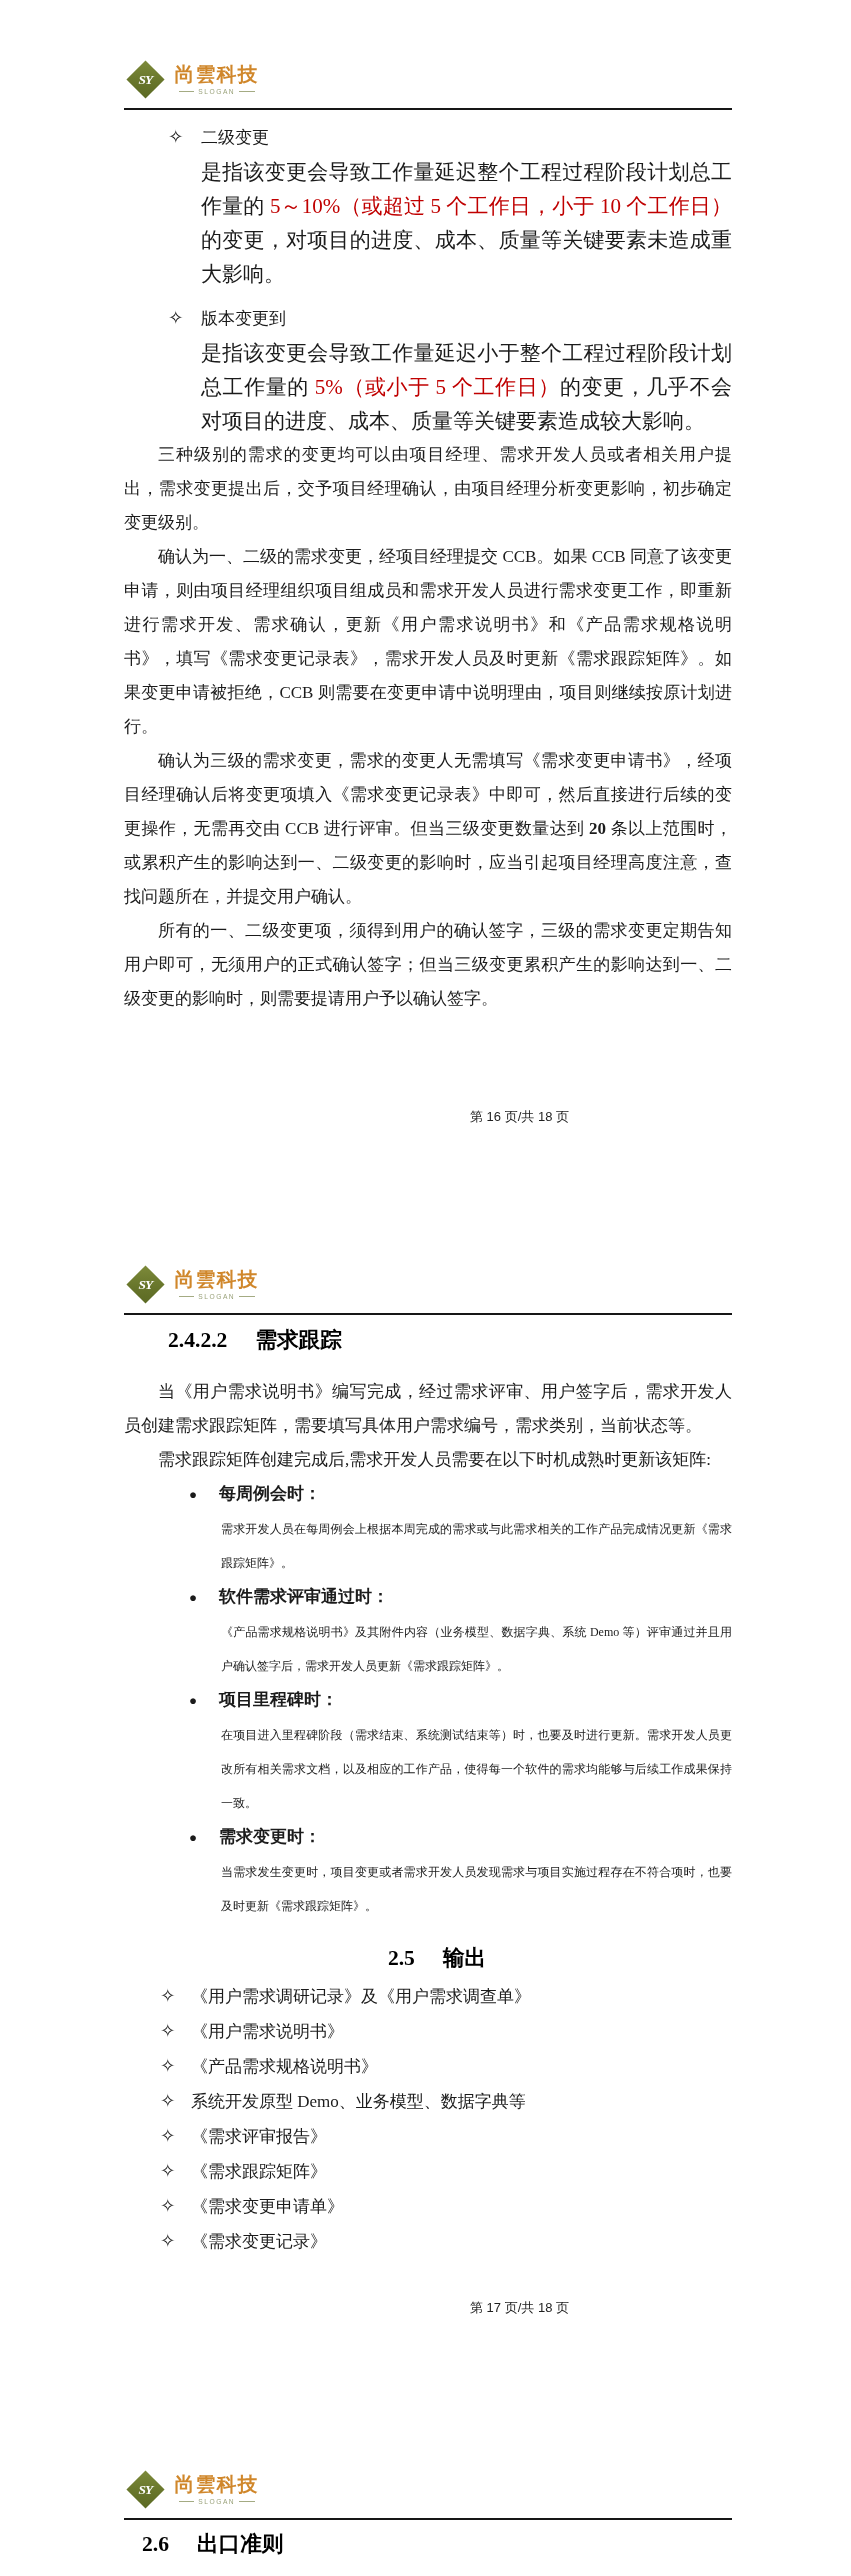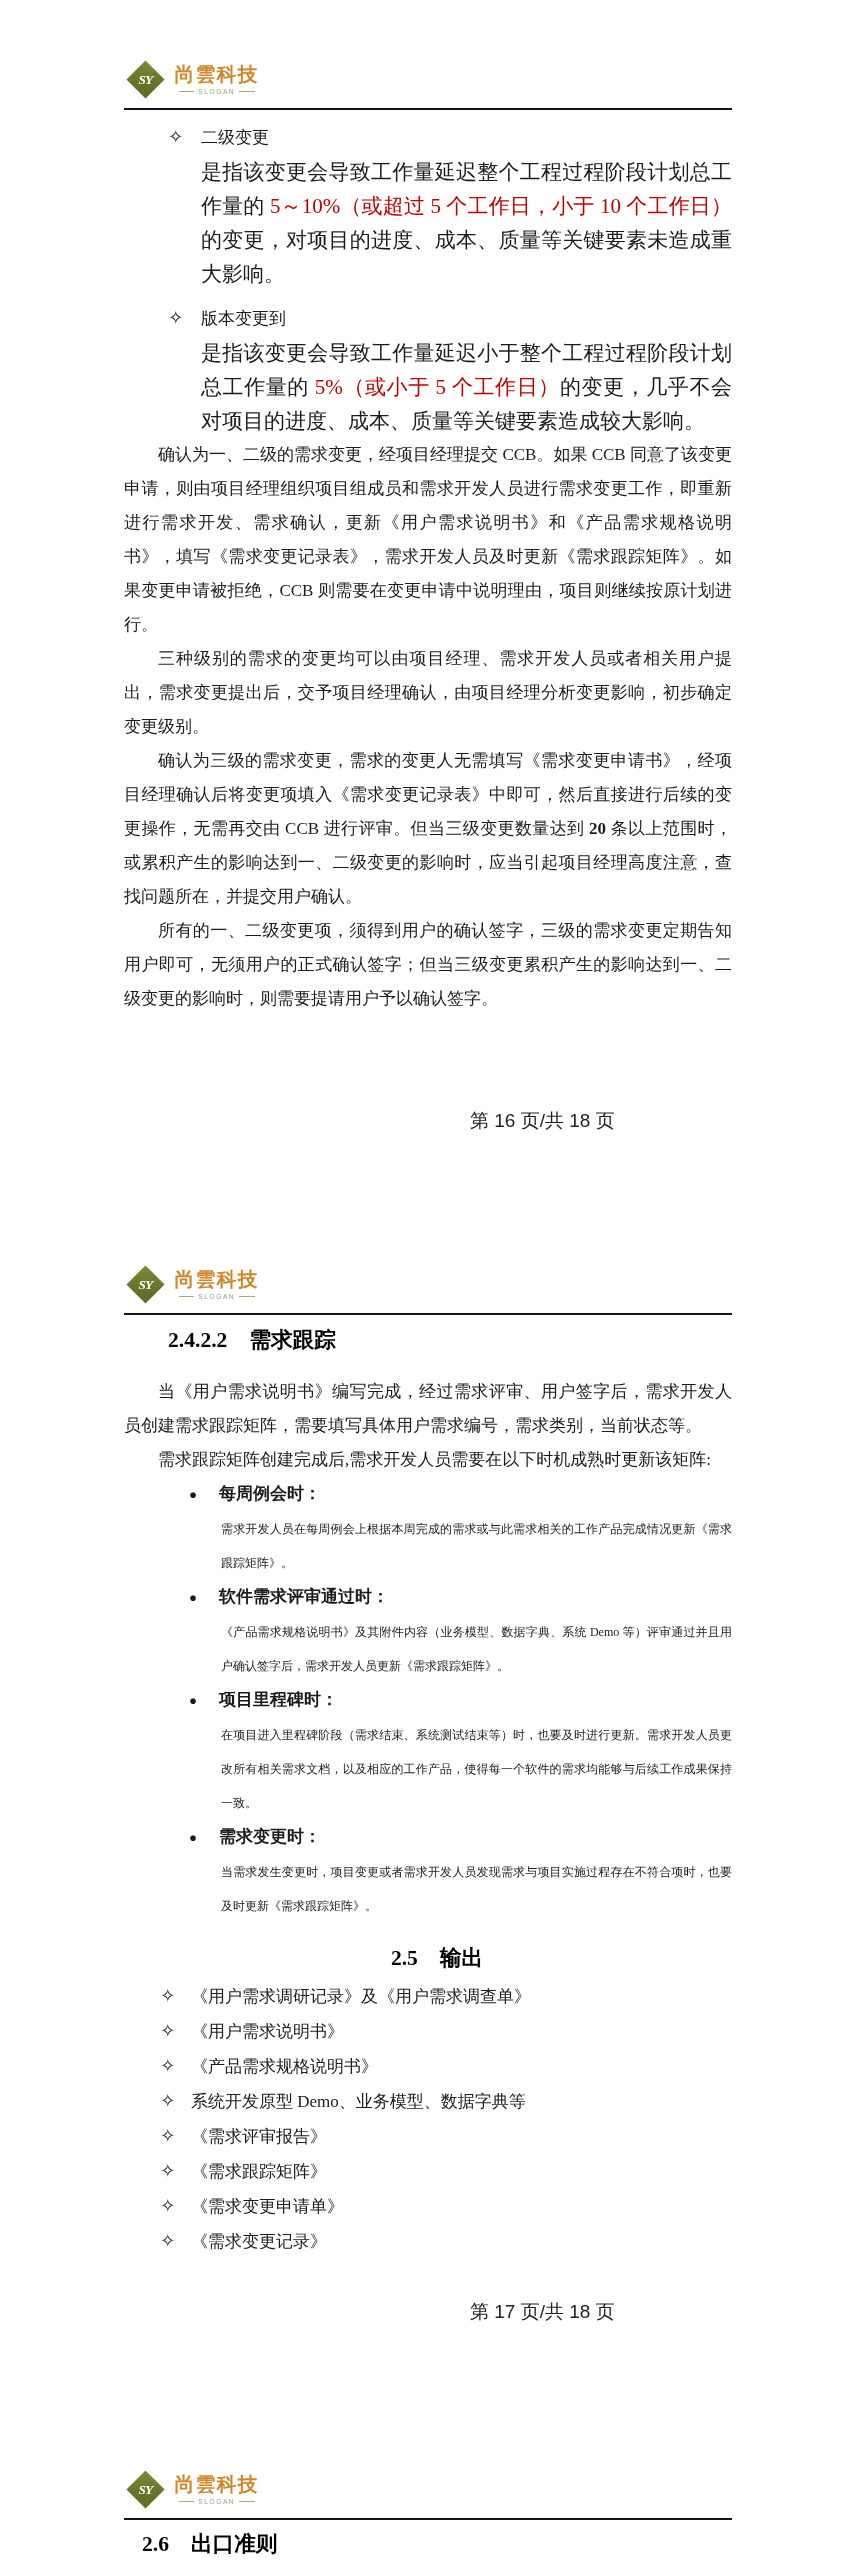--- a/index.html
+++ b/index.html
@@ -43,33 +43,33 @@
   .rule{border-top:2.1px solid #161616;margin-top:8.2px;width:608px;}
   
   .para{font-size:17px;line-height:34px;text-align:justify;text-indent:2em;margin:0;}
   .desc{font-size:21px;line-height:34px;text-align:justify;margin:0 0 0 77px;text-indent:0;}
   .dia-row{font-size:17px;line-height:34px;margin-left:44px;display:flex;align-items:baseline;}
   .dia-row .dia-b{width:33px;flex:0 0 auto;font-size:18.5px;color:#111;}
   .dia-row.m-top{margin-top:9.3px;}
   .red{color:#c00000;}
   .b{font-weight:bold;}
   .h-mid{font-size:21.6px;font-weight:bold;line-height:29px;margin:0 0 0 18px;color:#000;}
-  .h-mid .num{margin-right:22px;}
+  .h-mid .num{margin-right:28px;}
   .h-deep{margin-left:44px;}
   
   .c-row{font-size:17px;line-height:34px;font-weight:bold;margin-left:65px;display:flex;align-items:baseline;}
   .c-row .c-b{width:30px;flex:0 0 auto;font-size:13.4px;}
   .c-body{font-size:12px;line-height:34px;text-align:justify;margin:0 0 0 97px;}
   
   .out-row{font-size:17px;line-height:34px;margin-left:36px;display:flex;align-items:baseline;}
   .out-row .dia-b{width:31px;flex:0 0 auto;font-size:18.5px;}
   
   .footer{
     position:absolute;left:470px;
-    font-family:"Liberation Sans",sans-serif;font-size:19px;color:#1f1f1f;
+    font-family:"Liberation Sans",sans-serif;font-size:13px;color:#1f1f1f;
     white-space:nowrap;
   }
   .f16{top:1108px;}
   .f17{top:1094px;}
   
   .mt20{margin-top:10.3px;}
   .mt30{margin-top:20px;}
   .mt40{margin-top:20.6px;text-align:center;}
   .mt12{margin-top:6.2px;}
   .mt22{margin-top:11.3px;}
@@ -103,22 +103,22 @@
         <span>二级变更</span>
       </div>
       <p class="desc"><span>是指该变更会导致工作量延迟整个工程过程阶段计划总工作量的 </span><span class="red">5～10%（或超过 5 个工作日，小于 10 个工作日）</span><span>的变更，对项目的进度、成本、质量等关键要素未造成重大影响。</span></p>
 
       <div class="dia-row m-top">
         <span class="dia-b">✧</span>
         <span>版本变更到</span>
       </div>
       <p class="desc"><span>是指该变更会导致工作量延迟小于整个工程过程阶段计划总工作量的 </span><span class="red">5%（或小于 5 个工作日）</span><span>的变更，几乎不会对项目的进度、成本、质量等关键要素造成较大影响。</span></p>
 
+      <p class="para">三种级别的需求的变更均可以由项目经理、需求开发人员或者相关用户提出，需求变更提出后，交予项目经理确认，由项目经理分析变更影响，初步确定变更级别。</p>
       <p class="para">确认为一、二级的需求变更，经项目经理提交 CCB。如果 CCB 同意了该变更申请，则由项目经理组织项目组成员和需求开发人员进行需求变更工作，即重新进行需求开发、需求确认，更新《用户需求说明书》和《产品需求规格说明书》，填写《需求变更记录表》，需求开发人员及时更新《需求跟踪矩阵》。如果变更申请被拒绝，CCB 则需要在变更申请中说明理由，项目则继续按原计划进行。</p>
-      <p class="para">三种级别的需求的变更均可以由项目经理、需求开发人员或者相关用户提出，需求变更提出后，交予项目经理确认，由项目经理分析变更影响，初步确定变更级别。</p>
       <p class="para"><span>确认为三级的需求变更，需求的变更人无需填写《需求变更申请书》，经项目经理确认后将变更项填入《需求变更记录表》中即可，然后直接进行后续的变更操作，无需再交由 CCB 进行评审。但当三级变更数量达到 </span><span class="b">20</span><span> 条以上范围时，或累积产生的影响达到一、二级变更的影响时，应当引起项目经理高度注意，查找问题所在，并提交用户确认。</span></p>
       <p class="para">所有的一、二级变更项，须得到用户的确认签字，三级的需求变更定期告知用户即可，无须用户的正式确认签字；但当三级变更累积产生的影响达到一、二级变更的影响时，则需要提请用户予以确认签字。</p>
     </div>
     <div class="footer f16">第 16 页/共 18 页</div>
   </section>
 
   <section class="page">
     <div class="content">
       <header class="pagehead">
         <div class="logo">

